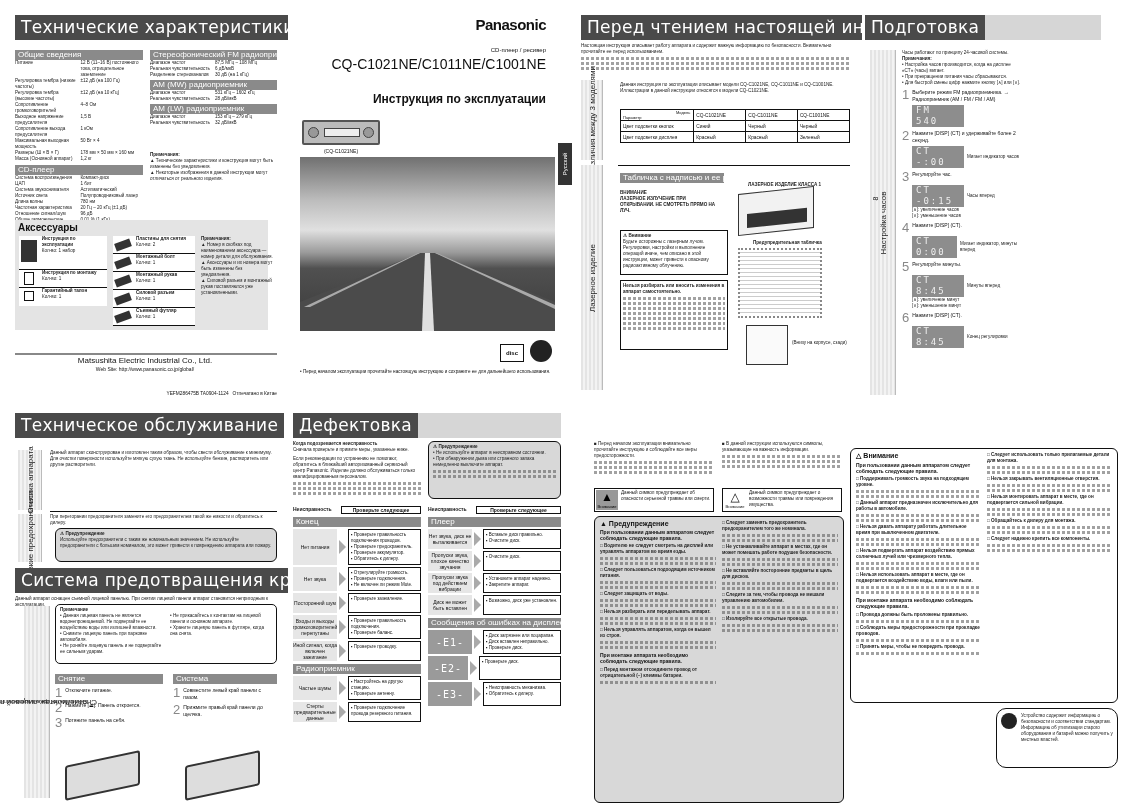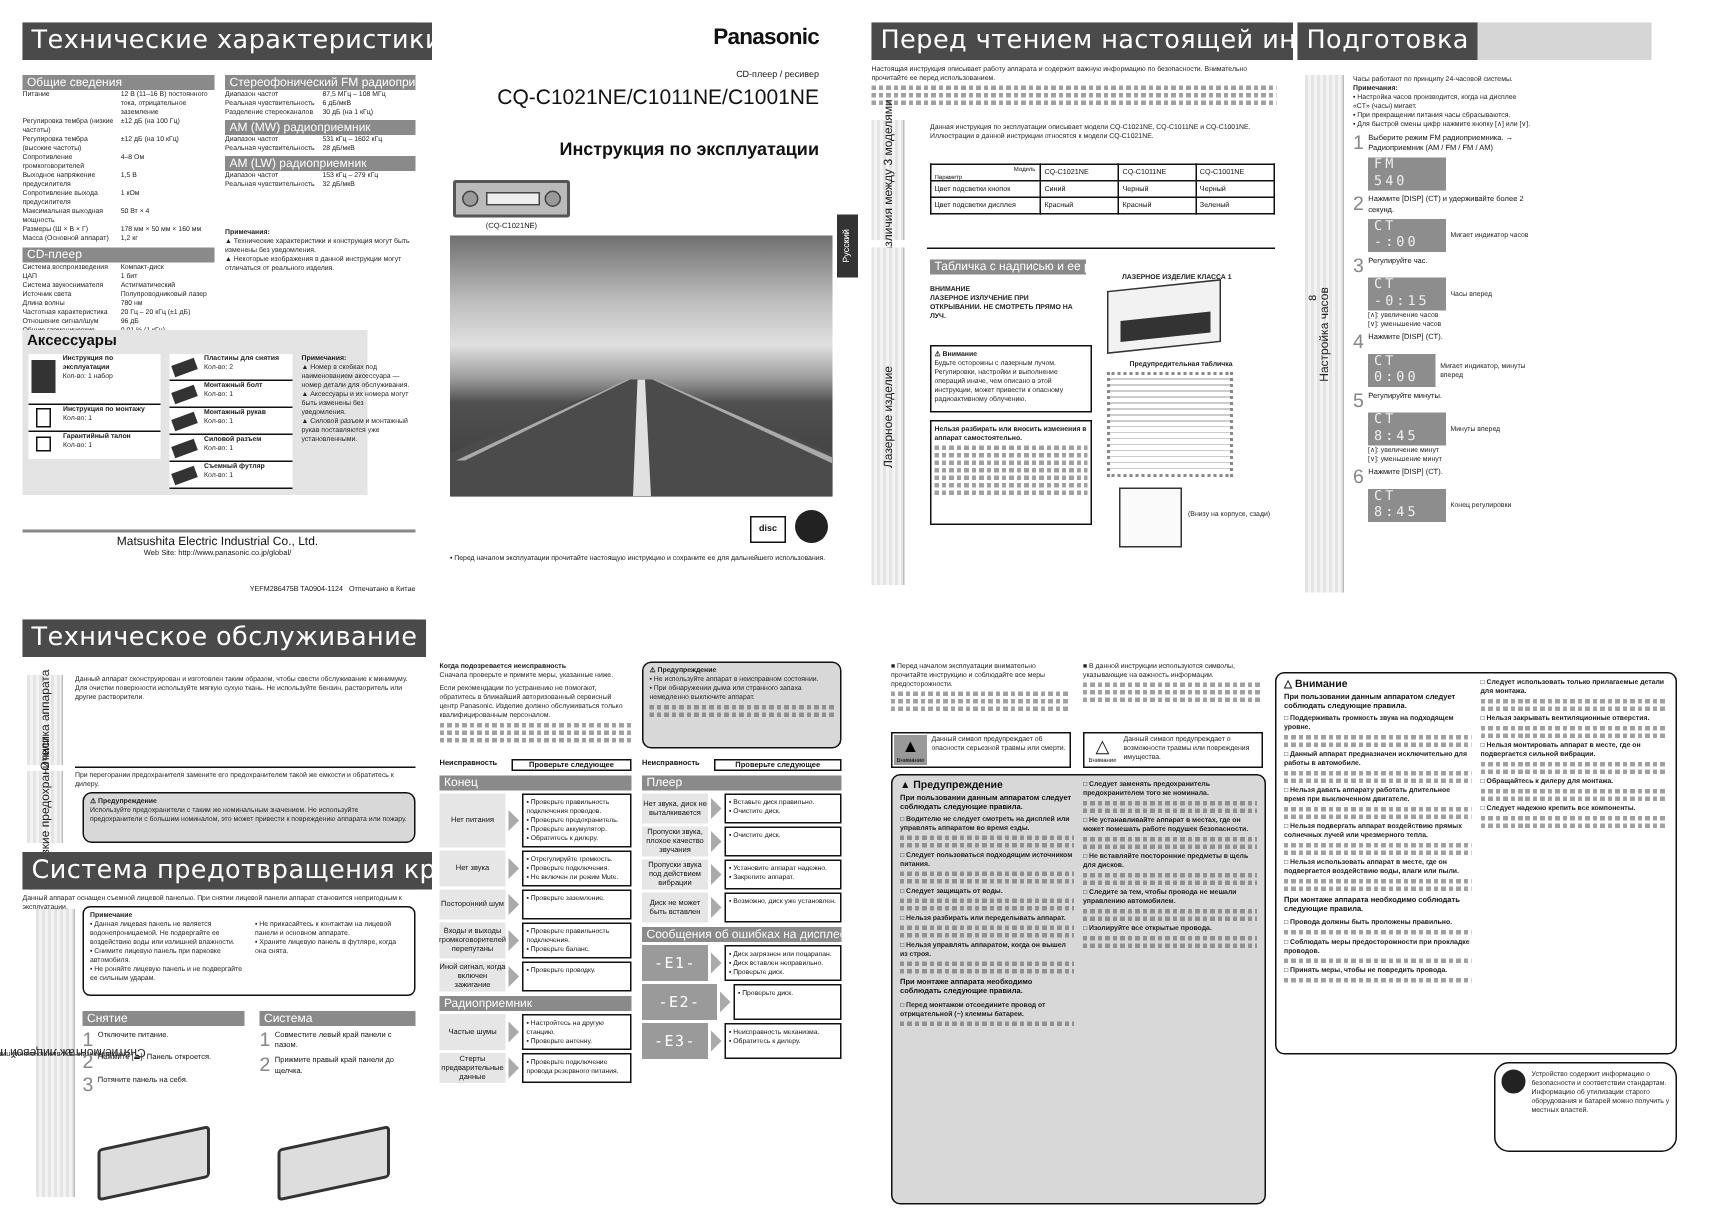--- a/index.html
+++ b/index.html
@@ -155,21 +155,21 @@
         <div class="row tiny">
           <span class="k">Реальная чувствительность</span>
           <span>32 дБ/мкВ</span>
         </div>
       </div>
     <div class="tiny" style="margin-top:26px;font-weight:bold">Примечания:</div>
     <div class="tiny">▲ <span>Технические характеристики и конструкция могут быть изменены без уведомления.</span></div>
     <div class="tiny">▲ <span>Некоторые изображения в данной инструкции могут отличаться от реального изделия.</span></div>
   </div>
 
-  <div style="position:absolute;left:5px;top:210px;width:230px;height:110px;background:#e4e4e4">
+  <div style="position:absolute;left:5px;top:210px;width:253px;height:110px;background:#e4e4e4">
     <div style="font-size:10px;font-weight:bold;padding:2px 3px">Аксессуары</div>
     <div style="position:absolute;left:4px;top:16px;width:88px">
       <div class="acc" style="display:flex;gap:3px;height:34px;border-bottom:1px solid #111;background:#fff">
         <div style="width:16px;height:22px;background:#333;margin:4px 2px"></div>
         <div class="tiny"><b>Инструкция по эксплуатации</b><br><span>Кол-во: 1 набор</span></div>
       </div>
       <div style="display:flex;gap:3px;height:18px;border-bottom:1px solid #111;background:#fff">
         <div style="width:10px;height:13px;border:1px solid #111;margin:2px 5px"></div>
         <div class="tiny"><b>Инструкция по монтажу</b><br><span>Кол-во: 1</span></div>
       </div>
@@ -460,20 +460,23 @@
         <b>2</b>
         <span>Прижмите правый край панели до щелчка.</span>
       </div>
   </div>
 
   <div style="position:absolute;left:55px;top:350px;width:75px;height:35px;border:2px solid #333;background:#ddd;transform:skewY(-12deg);border-radius:3px"></div>
   <div style="position:absolute;left:175px;top:350px;width:75px;height:35px;border:2px solid #333;background:#ddd;transform:skewY(-12deg);border-radius:3px"></div>
 </div>
 
 <div class="page" style="left:288px;top:408px;width:278px;height:395px">
+  <div class="hdr" style="left:5px;top:5px;width:268px">
+    <div class="t">Дефектовка</div>
+  </div>
   <div style="position:absolute;left:5px;top:33px;width:128px">
     <div class="tiny" style="font-weight:bold">Когда подозревается неисправность</div>
     <div class="tiny">Сначала проверьте и примите меры, указанные ниже.</div>
     <div class="tiny" style="margin-top:3px">Если рекомендации по устранению не помогают, обратитесь в ближайший авторизованный сервисный центр Panasonic. Изделие должно обслуживаться только квалифицированным персоналом.</div>
     <span class="filler"></span>
       <span class="filler"></span>
       <span class="filler"></span>
   </div>
   <div class="rbox" style="left:140px;top:33px;width:133px;height:58px;padding:2px 4px">
     <div class="tiny" style="font-weight:bold">⚠ <span>Предупреждение</span></div>
@@ -587,21 +590,21 @@
       <div style="display: flex; margin-bottom: 2px; min-height: 24px;">
         <div class="errlcd" style="width: 44px; display: flex; align-items: center; justify-content: center;">-E1-</div>
         <div class="tbarrow"></div>
         <div class="tbr">
           <div>▪ Диск загрязнен или поцарапан.</div>
           <div>▪ Диск вставлен неправильно.</div>
           <div>▪ Проверьте диск.</div>
         </div>
       </div>
       <div style="display: flex; margin-bottom: 2px; min-height: 24px;">
-        <div class="errlcd" style="width: 50px; display: flex; align-items: center; justify-content: center;">-E2-</div>
+        <div class="errlcd" style="width: 40px; display: flex; align-items: center; justify-content: center;">-E2-</div>
         <div class="tbarrow"></div>
         <div class="tbr">
           <div>▪ Проверьте диск.</div>
         </div>
       </div>
       <div style="display: flex; margin-bottom: 2px; min-height: 24px;">
         <div class="errlcd" style="width: 44px; display: flex; align-items: center; justify-content: center;">-E3-</div>
         <div class="tbarrow"></div>
         <div class="tbr">
           <div>▪ Неисправность механизма.</div>

